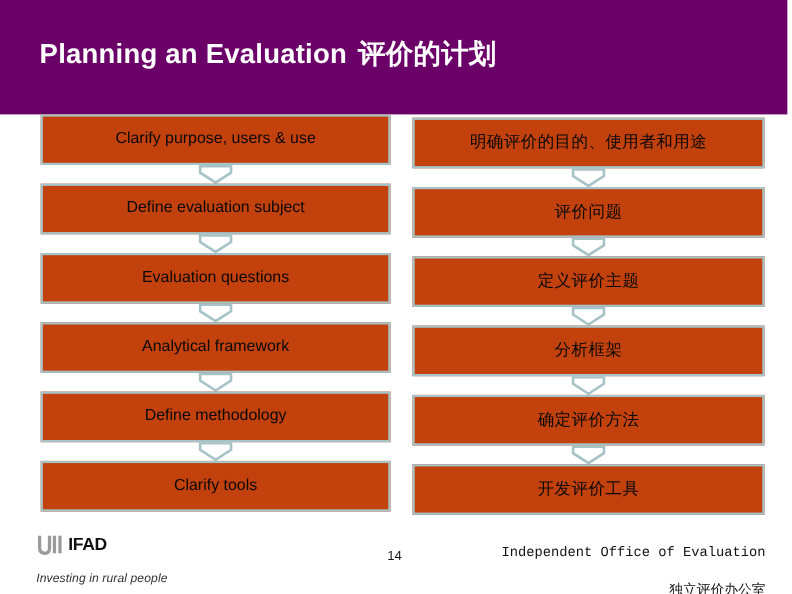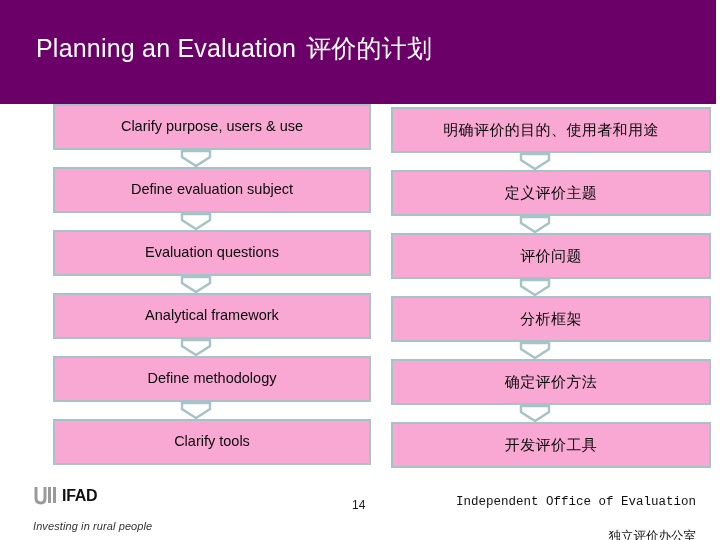--- a/index.html
+++ b/index.html
@@ -31,21 +31,21 @@
     width: 4px;
     height: 104px;
     background: #ffffff;
   }
   #slide-title {
     position: absolute;
     left: 36px;
     top: 32px;
     color: #ffffff;
     font-size: 25px;
-    font-weight: 400;
+    font-weight: 700;
     letter-spacing: 0.2px;
     white-space: nowrap;
   }
   #slide-title .zh {
     margin-left: 10px;
   }
 
   
   #flow {
     position: absolute;
@@ -62,27 +62,27 @@
   #col-en { left: 37px;  width: 318px; }
   #col-zh { left: 375px; width: 320px; top: 3px; }
 
   .flow-row {
     position: relative;
     height: 63px;
   }
 
   .flow-box {
     position: absolute;
-    left: 16px;
+    left: 0;
     top: 0;
     width: 100%;
     height: 46px;
     box-sizing: border-box;
     border: 2px solid #a6c3c8;
-    background: #f9a8d4;
+    background: #c2410c;
     display: flex;
     align-items: center;
     justify-content: center;
     text-align: center;
   }
   .flow-box .label {
     font-size: 14.5px;
     color: #0a0a0a;
     line-height: 1.1;
     white-space: nowrap;
@@ -253,32 +253,32 @@
       </div>
       <div class="connector">
         <svg width="40" height="18" viewBox="0 0 40 18">
             <path d="M6 1 L34 1 L34 7 L20 16 L6 7 Z" fill="none" stroke="#a6c3c8" stroke-width="2.4"></path>
           </svg>
       </div>
     </div>
 
     <div class="flow-row">
       <div class="flow-box">
+        <span class="label">评价问题</span>
+      </div>
+      <div class="connector">
+        <svg width="40" height="18" viewBox="0 0 40 18">
+            <path d="M6 1 L34 1 L34 7 L20 16 L6 7 Z" fill="none" stroke="#a6c3c8" stroke-width="2.4"></path>
+          </svg>
+      </div>
+    </div>
+
+    <div class="flow-row">
+      <div class="flow-box">
         <span class="label">定义评价主题</span>
-      </div>
-      <div class="connector">
-        <svg width="40" height="18" viewBox="0 0 40 18">
-            <path d="M6 1 L34 1 L34 7 L20 16 L6 7 Z" fill="none" stroke="#a6c3c8" stroke-width="2.4"></path>
-          </svg>
-      </div>
-    </div>
-
-    <div class="flow-row">
-      <div class="flow-box">
-        <span class="label">评价问题</span>
       </div>
       <div class="connector">
         <svg width="40" height="18" viewBox="0 0 40 18">
             <path d="M6 1 L34 1 L34 7 L20 16 L6 7 Z" fill="none" stroke="#a6c3c8" stroke-width="2.4"></path>
           </svg>
       </div>
     </div>
 
     <div class="flow-row">
       <div class="flow-box">

